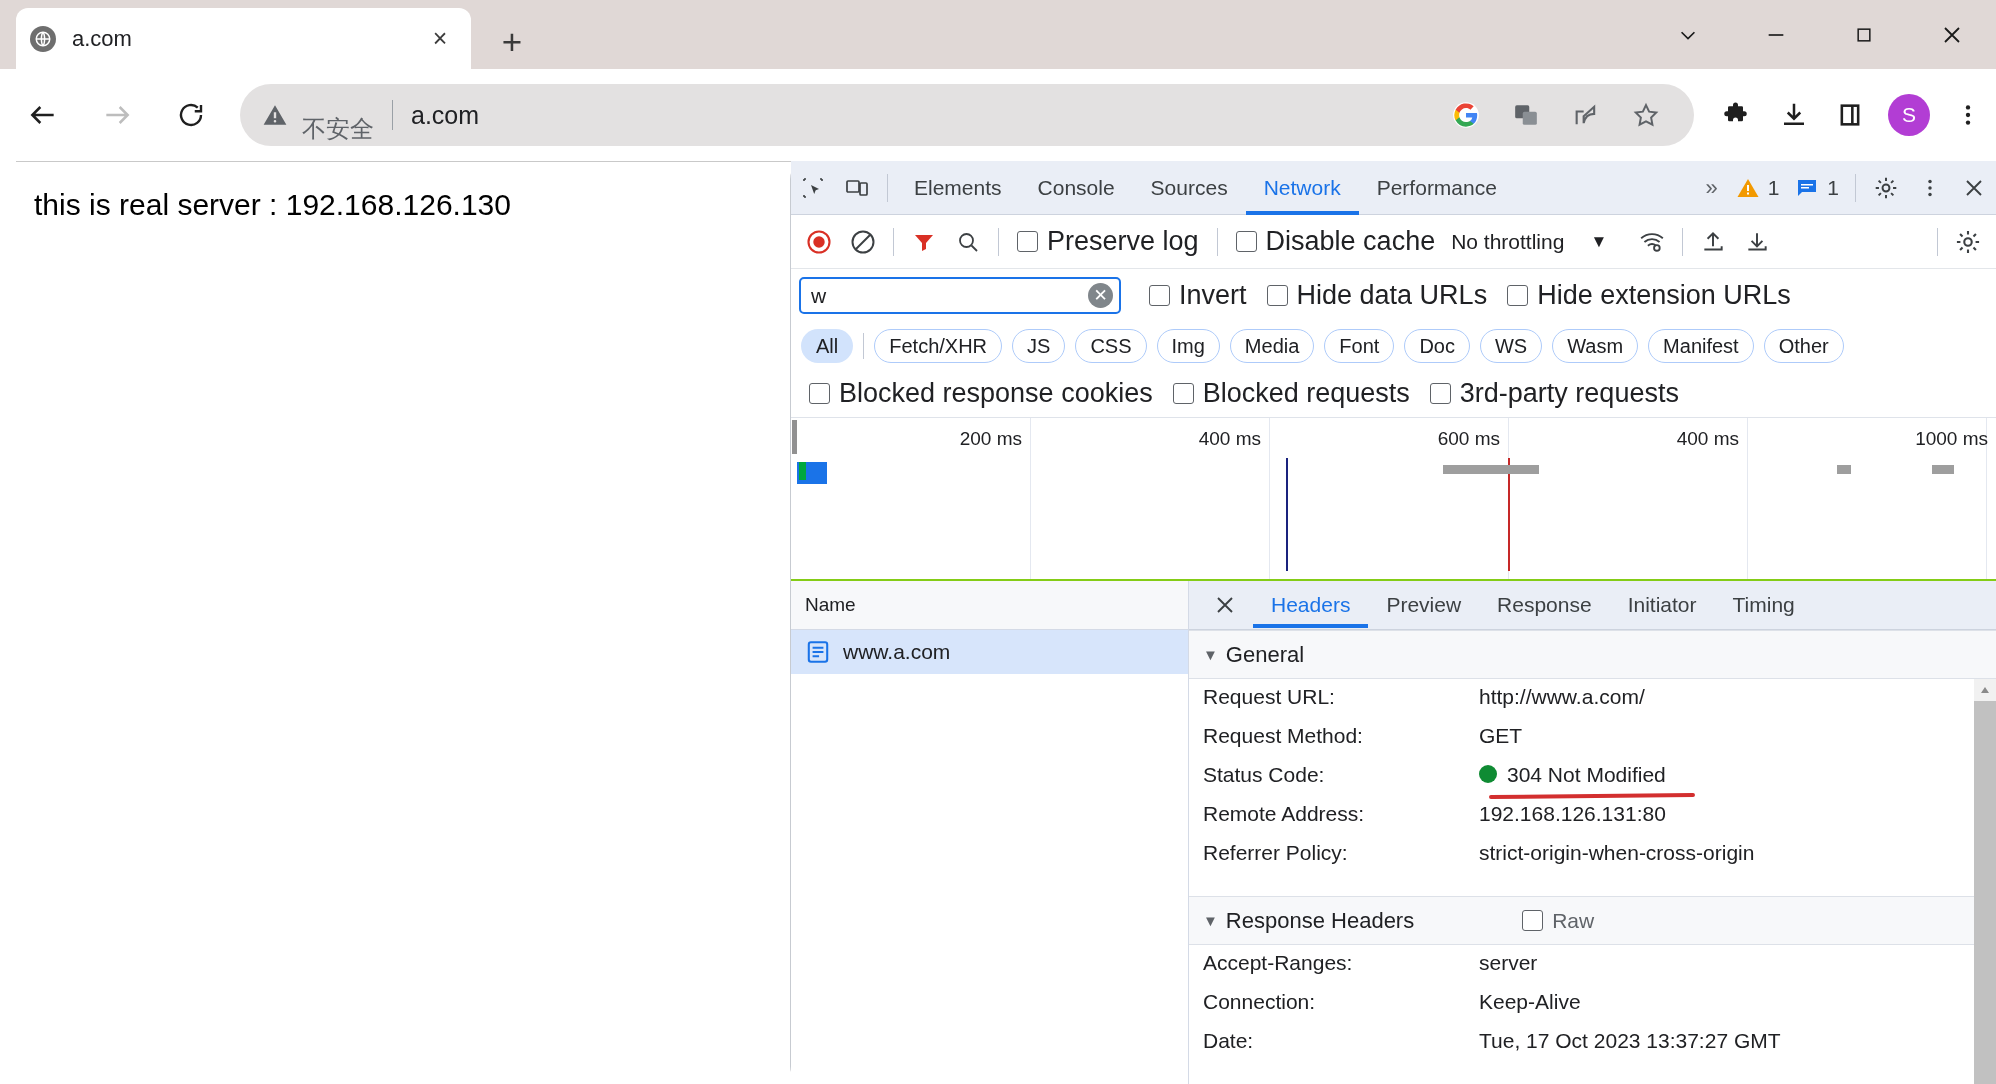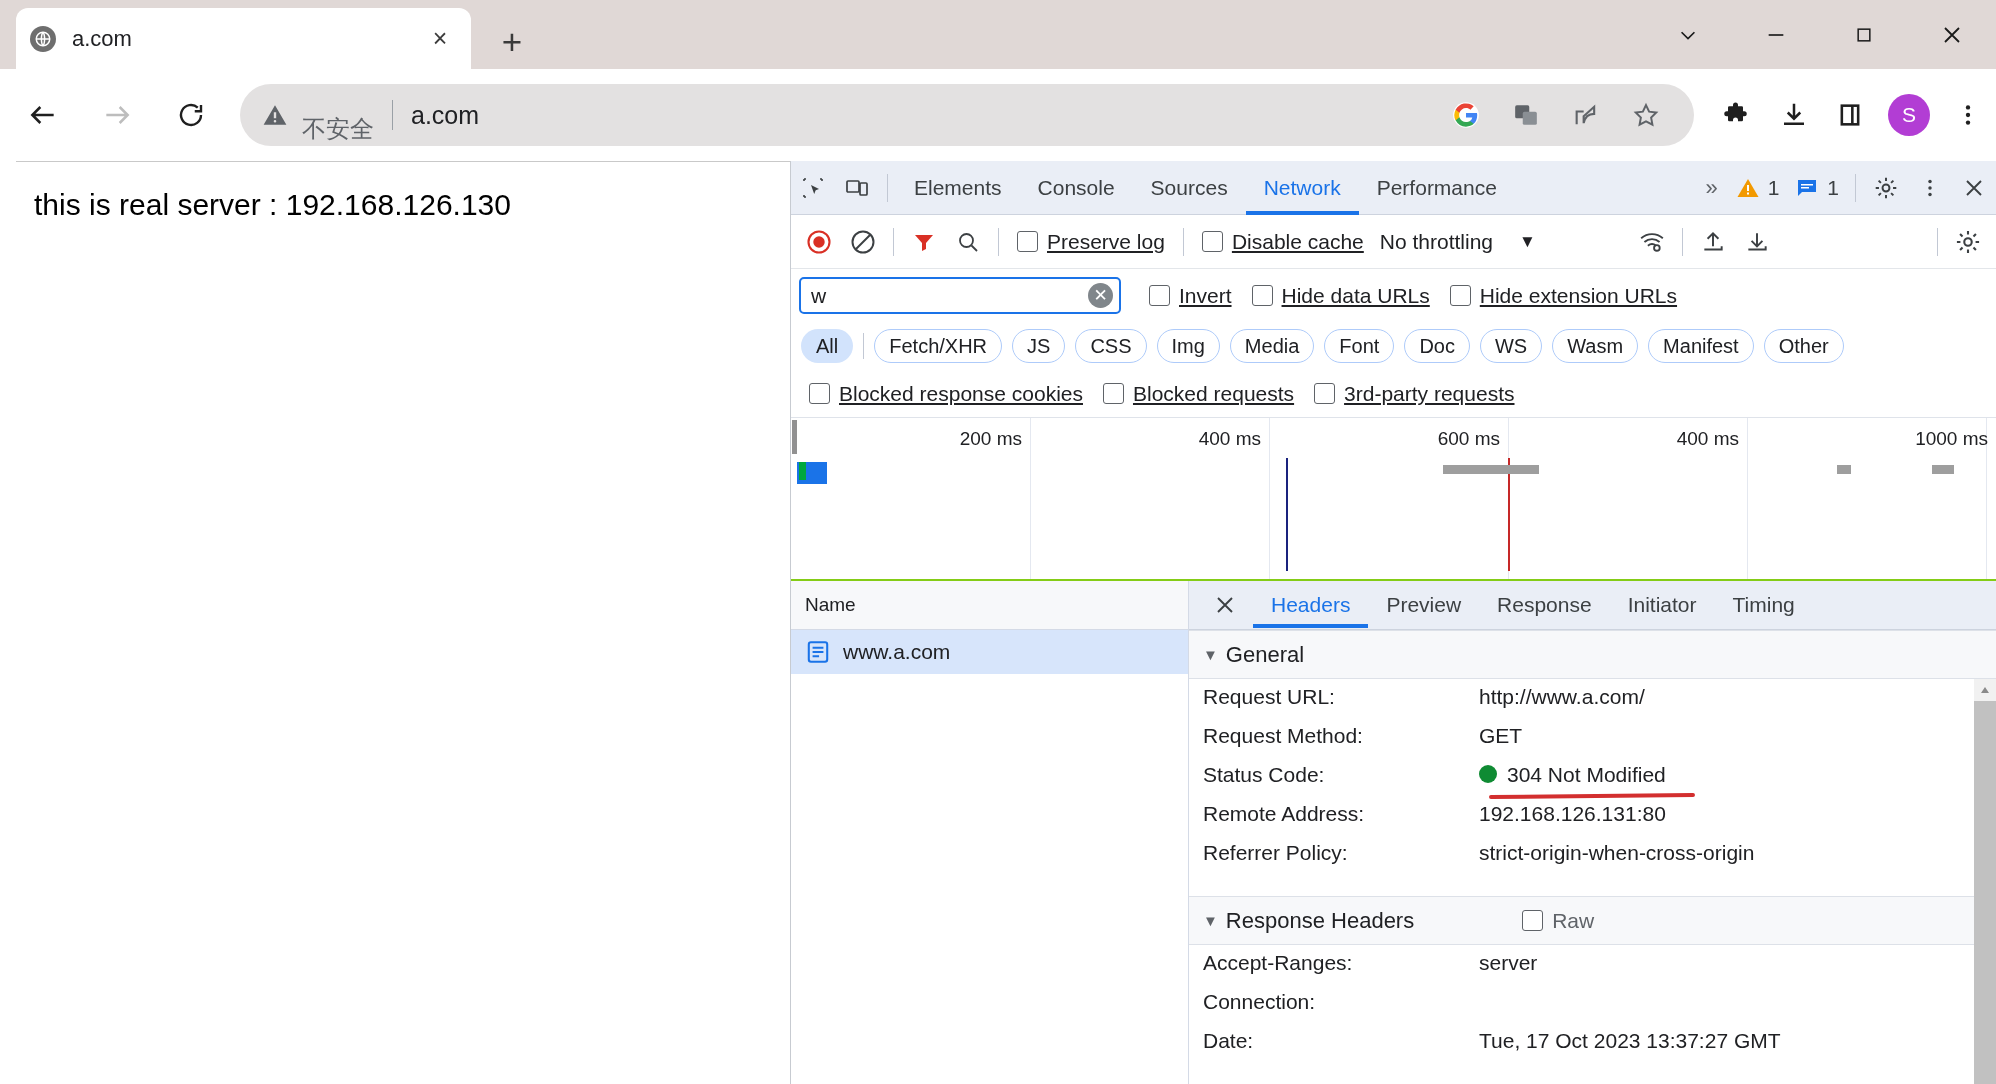--- a/index.html
+++ b/index.html
@@ -88,21 +88,21 @@
   }
   .page-text {
     font-size: 30px; color: #000; padding: 26px 0 0 18px;
     font-family: "Liberation Sans", sans-serif;
   }
 
   
   .devtools {
     position: absolute; top: 161px; left: 790px; width: 1206px; height: 923px;
     background: #fff; border-left: 1px solid #c7cbd1;
-    display: flex; flex-direction: column;
+    display: flex; flex-direction: column; border-radius: 18px;
   }
 
   .dt-tabbar {
     height: 54px; background: #eaeef6; display: flex; align-items: center;
     flex: none; border-bottom: 1px solid #cdd3de;
   }
   .dt-iconbtn {
     width: 44px; height: 44px; display: flex; align-items: center;
     justify-content: center; color: #3c4043; flex: none;
   }
@@ -119,22 +119,22 @@
   .dt-badge {
     display: flex; align-items: center; gap: 8px; padding: 0 8px;
     font-size: 21px; color: #3c4043; flex: none;
   }
 
   .dt-toolbar {
     height: 54px; display: flex; align-items: center; flex: none;
     background: #fff; border-bottom: 1px solid #e3e6ea; padding: 0 6px;
   }
   .cb {
-    display: flex; align-items: center; gap: 9px; font-size: 21px;
-    color: #202124; white-space: nowrap; padding: 0 10px; text-decoration: underline;
+    display: flex; align-items: center; gap: 9px; font-size: 27px;
+    color: #202124; white-space: nowrap; padding: 0 10px;
   }
   .cb-box {
     width: 21px; height: 21px; border: 1.6px solid #5f6368; border-radius: 3px;
     flex: none; background: #fff;
   }
   .throttle { font-size: 21px; color: #202124; white-space: nowrap; padding-left: 6px; }
 
   .dt-filterbar {
     height: 53px; display: flex; align-items: center; flex: none;
     background: #fff; padding: 0 8px;
@@ -647,20 +647,21 @@
             <span>Raw</span>
           </label>
         </div>
 
         <div class="kv">
           <span class="kv-key">Accept-Ranges:</span>
           <span class="kv-val">server</span>
         </div>
         <div class="kv">
           <span class="kv-key">Connection:</span>
+          <span class="kv-val">Keep-Alive</span>
         </div>
         <div class="kv">
           <span class="kv-key">Date:</span>
           <span class="kv-val">Tue, 17 Oct 2023 13:37:27 GMT</span>
         </div>
 
         <div class="vscroll">
           <div class="vscroll-arrow">
             <svg width="12" height="12" viewBox="0 0 12 12" fill="#8a8a8a">
                 <path d="M6 3l4 6H2z"></path>

